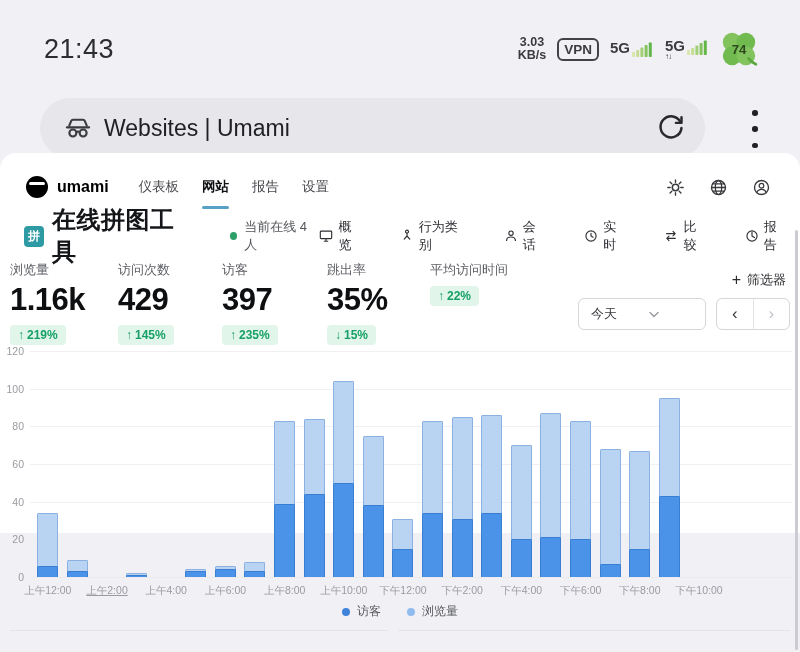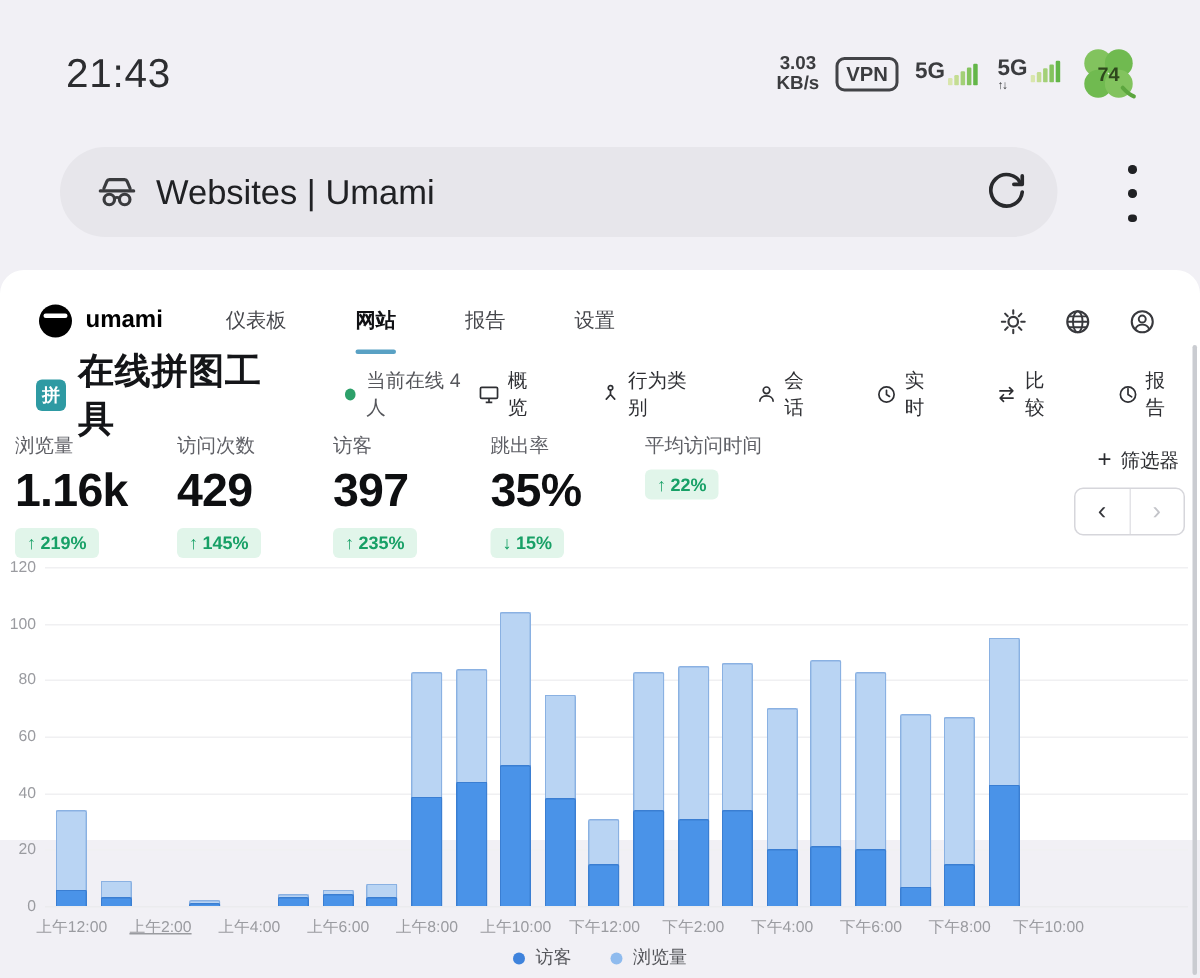--- a/index.html
+++ b/index.html
@@ -19,28 +19,28 @@
   
   .address-row { position:absolute; left:0; top:92px; width:800px; height:76px; }
   .address-pill { position:absolute; left:40px; top:6px; width:665px; height:60px; background:#e7e6eb; border-radius:30px; display:flex; align-items:center; }
   .incog { margin-left:24px; display:flex; }
   .page-title { margin-left:12px; font-size:23px; color:#202124; flex:1; white-space:nowrap; overflow:hidden; }
   .reload { margin-right:20px; display:flex; }
   .menu-dots { position:absolute; right:42px; top:18px; width:6px; height:38px; display:flex; flex-direction:column; justify-content:space-between; }
   .menu-dots i { width:5.5px; height:5.5px; border-radius:50%; background:#202124; }
 
   
-  .sheet { position:absolute; left:0; top:180px; width:800px; height:380px; background:#fff; border-radius:16px 16px 0 0; }
+  .sheet { position:absolute; left:0; top:153px; width:800px; height:380px; background:#fff; border-radius:16px 16px 0 0; }
 
   
   .nav { position:absolute; left:0; top:14px; width:100%; height:40px; display:flex; align-items:center; }
   .logo { margin-left:26px; width:22px; height:22px; border-radius:50%; background:#000; position:relative; }
   .logo::after { content:""; position:absolute; left:3px; right:3px; top:6px; height:2.6px; background:#fff; border-radius:2px; }
   .brand { margin-left:9px; font-size:16px; font-weight:700; color:#000; }
-  .nav-items { margin-left:42px; display:flex; gap:46px; }
+  .nav-items { margin-left:30px; display:flex; gap:23px; }
   .nav-item { font-size:13.5px; color:#46474c; position:relative; cursor:pointer; }
   .nav-item.active { color:#101114; font-weight:600; }
   .nav-item.active::after { content:""; position:absolute; left:0; right:0; bottom:-13px; height:3px; border-radius:2px; background:#59a1c4; }
   .nav-icons { margin-left:auto; margin-right:30px; display:flex; gap:26px; align-items:center; }
   .nav-icons .icon-btn { display:flex; }
 
   
   .site-row { position:absolute; left:0; top:66px; width:100%; height:34px; display:flex; align-items:center; }
   .favicon { margin-left:24px; width:21px; height:21px; border-radius:4px; background:#2e9aa3; color:#fff; font-size:12px; font-weight:700; display:flex; align-items:center; justify-content:center; }
   .site-title { margin-left:8px; font-size:24px; font-weight:700; color:#141518; letter-spacing:.5px; }
@@ -282,20 +282,28 @@
           <span>↑</span>
           <span>22%</span>
         </div></div>
     </div>
 
   <div class="filter-btn">
     <span class="filter-plus">+</span>
     <span>筛选器</span>
   </div>
 
+  <div class="date-select">
+    <span>今天</span>
+    <span class="chev">
+      <svg width="10" height="7" viewBox="0 0 10 7">
+          <path d="M1 1.5 L5 5.5 L9 1.5" fill="none" stroke="#9a9ba2" stroke-width="1.4" stroke-linecap="round"></path>
+        </svg>
+    </span>
+  </div>
   <div class="pager">
     <div class="pg prev">‹</div>
     <div class="pg next">›</div>
   </div>
 
   <div class="chart" id="chart">
       <div class="gridline" style="top: 8px;"></div>
       <div class="ytick" style="top: 2px;">120</div>
       <div class="gridline" style="top: 45.6667px;"></div>
       <div class="ytick" style="top: 39.6667px;">100</div>

